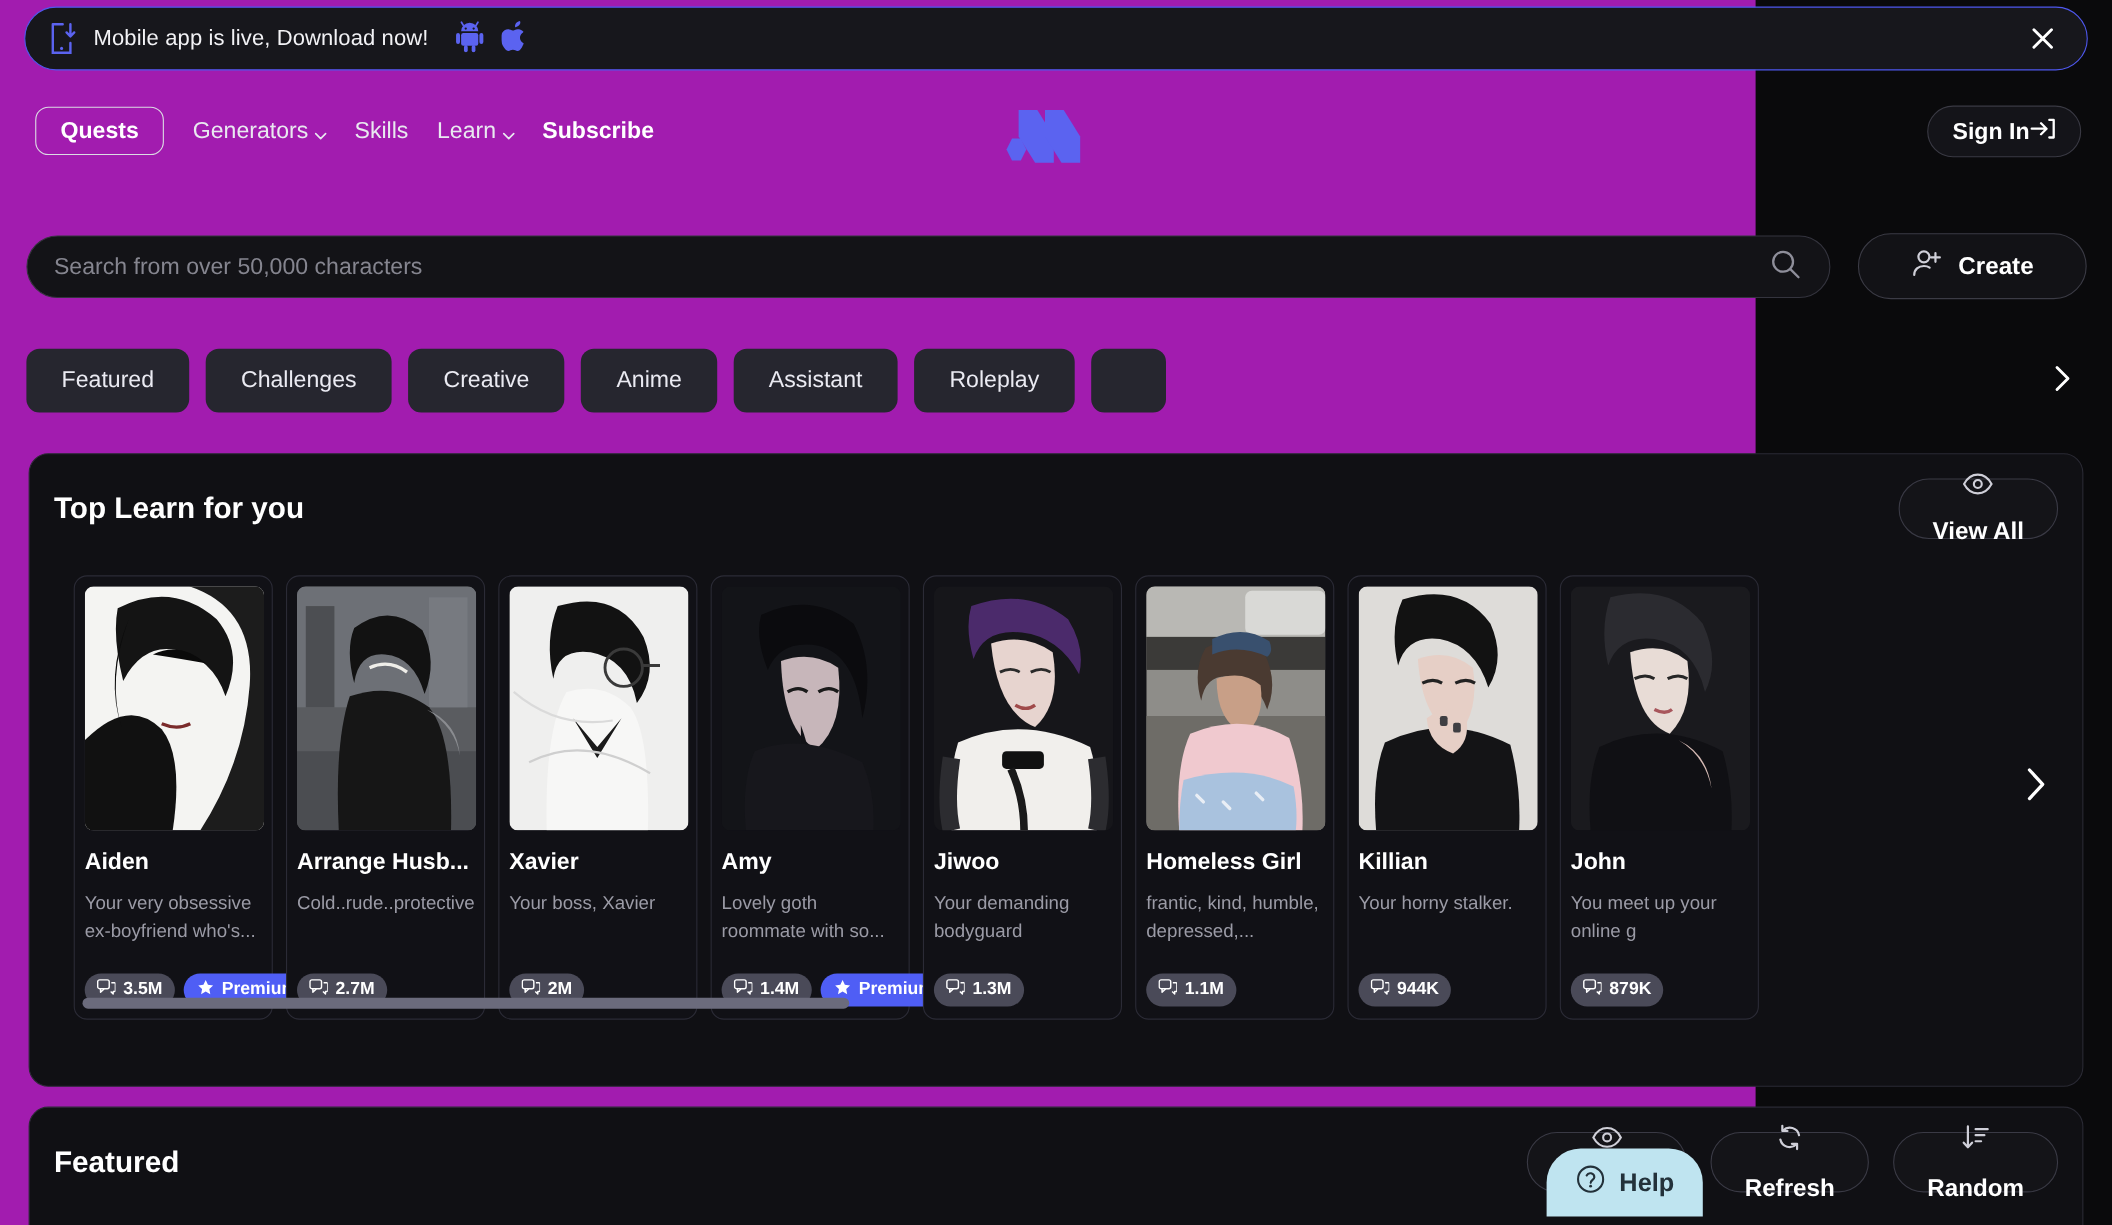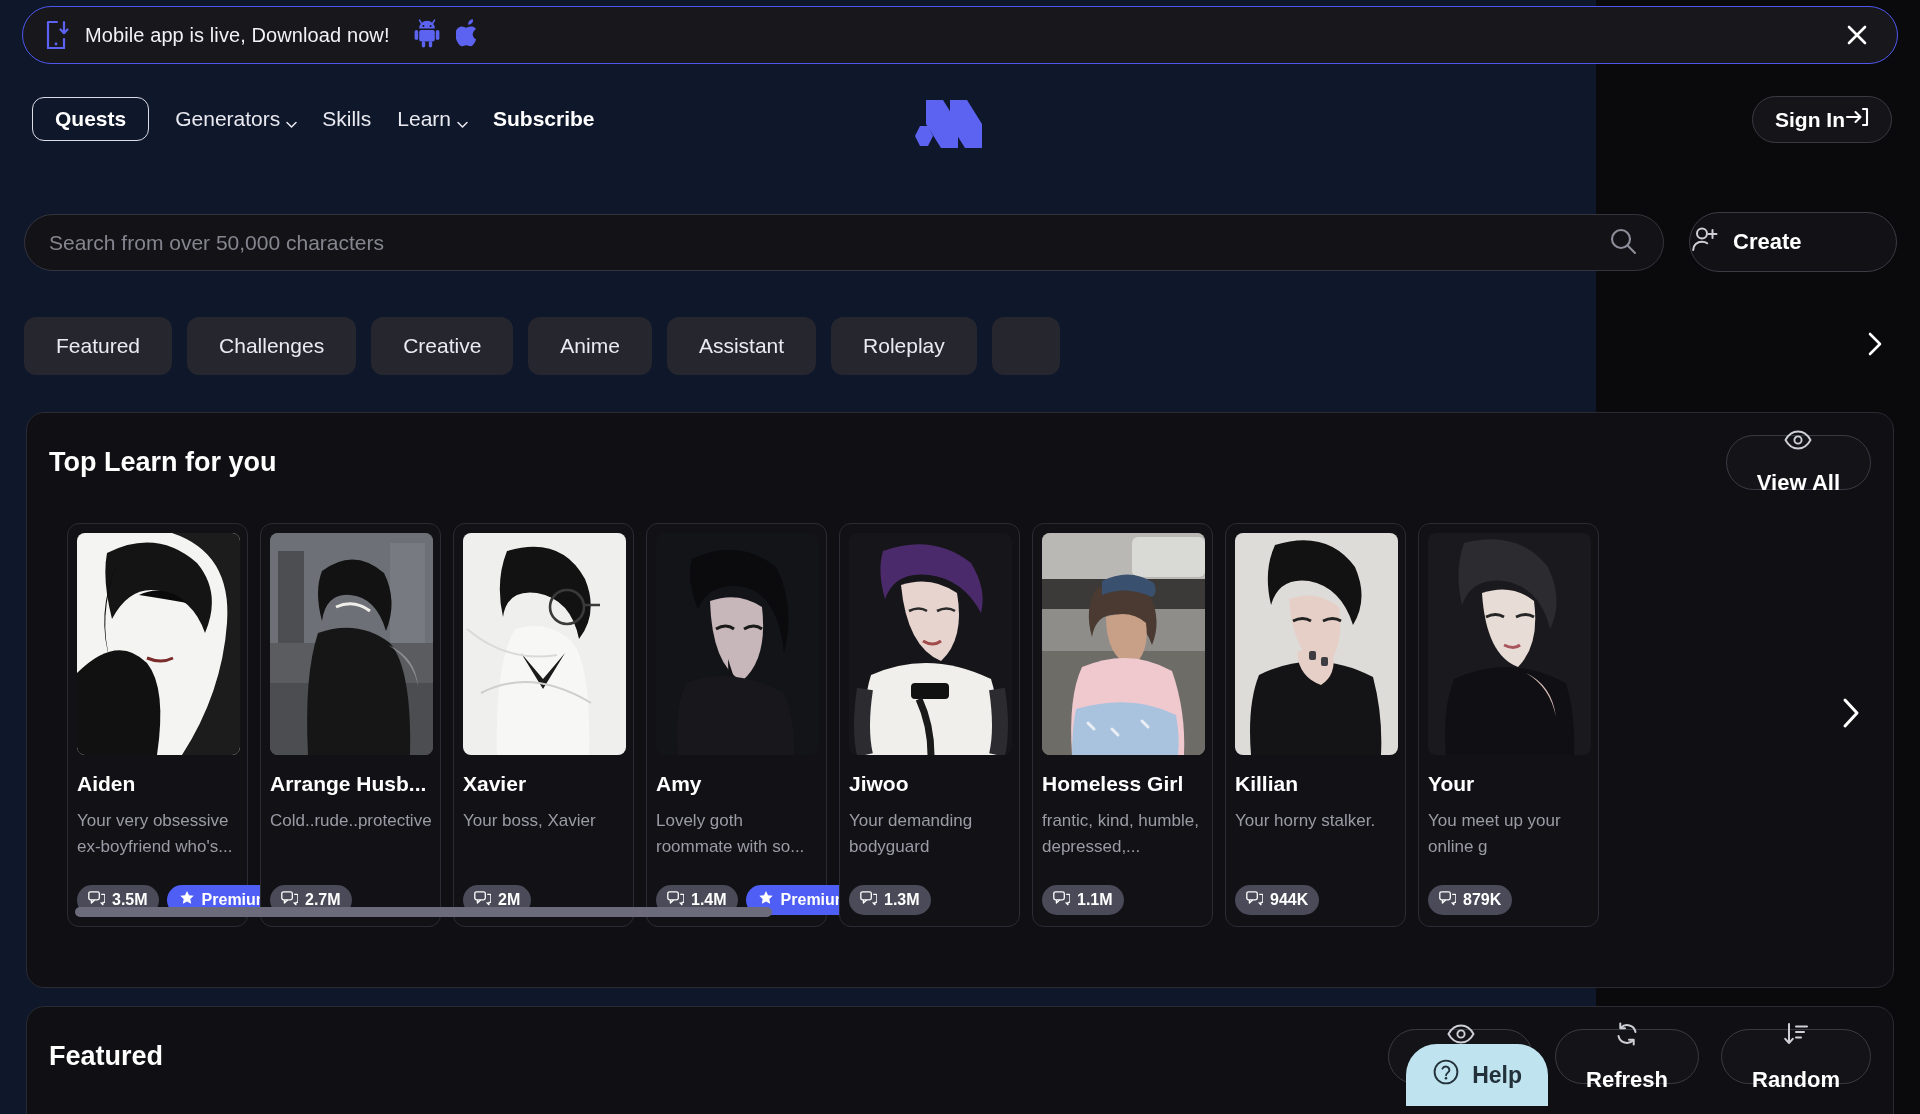--- a/index.html
+++ b/index.html
@@ -3,21 +3,21 @@
 <meta charset="utf-8">
 <style>
   * { box-sizing: border-box; margin: 0; padding: 0; }
   html, body {
     width: 1920px; height: 1114px;
     background: #0a0a0c;
     font-family: "Liberation Sans", sans-serif;
     overflow: hidden;
     color: #fff;
   }
-  .page { position: relative; width: 1596px; height: 1114px; background:#0f172a; }
+  .page { position: relative; width: 1596px; height: 1114px; background:#a21caf; }
 
   
   .banner {
     position: absolute; left: 22px; top: 6px; width: 1876px; height: 58px;
     background: #17171c; border: 1.5px solid #4f58ee; border-radius: 29px;
     display: flex; align-items: center; padding: 0 22px;
   }
   .banner-phone { width: 26px; height: 30px; margin-right: 14px; flex: 0 0 auto; }
   .banner-text { font-size: 20px; color: #f2f2f5; letter-spacing: .1px; }
   .banner-icons { display: flex; align-items: center; gap: 16px; margin-left: 24px; }
@@ -54,21 +54,21 @@
     display: flex; align-items: center; padding: 0 24px; cursor: text;
   }
   .search-input {
     flex: 1; background: transparent; border: none; outline: none;
     font-size: 21px; color: #d5d5de; font-family: "Liberation Sans", sans-serif;
   }
   .search-input::placeholder { color: #85858f; }
   .create-btn {
     position: absolute; left: 1689px; top: 212px; width: 208px; height: 60px;
     border: 1.2px solid #3b3b45; border-radius: 31px; background: #121216;
-    display: flex; align-items: center; gap: 13px;
+    display: flex; align-items: center; justify-content: center; gap: 13px;
     cursor: pointer; font-size: 22px; font-weight: 700; color: #fff;
   }
 
   
   .chips { position: absolute; left: 24px; top: 317px; width: 1872px; height: 58px; display: flex; gap: 15px; }
   .chip {
     background: #26262f; border-radius: 12px; height: 58px; display: flex;
     align-items: center; justify-content: center; padding: 0 32px;
     font-size: 21px; color: #eaeaf2; cursor: pointer; white-space: nowrap;
   }
@@ -510,21 +510,21 @@
             <rect width="163" height="222" fill="#1a1a1e"></rect>
             <path d="M36 10 q54 -14 84 24 q16 34 2 62 q-10 -42 -46 -48 q-32 -4 -42 24 q-8 -34 2 -62z" fill="#2b2b30"></path>
             <path d="M54 60 q30 -10 52 8 q6 44 -16 66 q-32 -12 -36 -74z" fill="#e8dcd6"></path>
             <path d="M58 84 q10 -5 18 0" stroke="#262626" stroke-width="2.8" fill="none"></path>
             <path d="M88 84 q10 -5 18 0" stroke="#262626" stroke-width="2.8" fill="none"></path>
             <path d="M76 112 q10 5 16 0" stroke="#a8565c" stroke-width="3" fill="none"></path>
             <path d="M26 146 q56 -26 112 4 q10 34 8 72 H18 q-4 -46 8 -76z" fill="#101014"></path>
             <path d="M98 140 q26 12 30 44 q-6 -30 -30 -44z" fill="#d4b9b4"></path>
           </svg>
         </div>
-        <div class="card-name">Your</div>
+        <div class="card-name">John</div>
         <div class="card-desc">You meet up your online g</div>
         <div class="badges">
           <div class="badge">
             <span>
               <svg width="17" height="15" viewBox="0 0 17 15">
                   <rect x="0.8" y="0.8" width="10.5" height="8" rx="1.8" fill="none" stroke="#fff" stroke-width="1.3"></rect>
                   <path d="M3.4 9 v3 l3.2 -3" fill="none" stroke="#fff" stroke-width="1.3" stroke-linejoin="round"></path>
                   <path d="M13.2 3.4 h2.8 a0.9 0.9 0 0 1 .9 .9 v6.2 a0.9 0.9 0 0 1 -.9 .9 h-1.1 v2.3 l-2.3 -2.3" fill="none" stroke="#fff" stroke-width="1.3" stroke-linejoin="round"></path>
                 </svg>
             </span>

